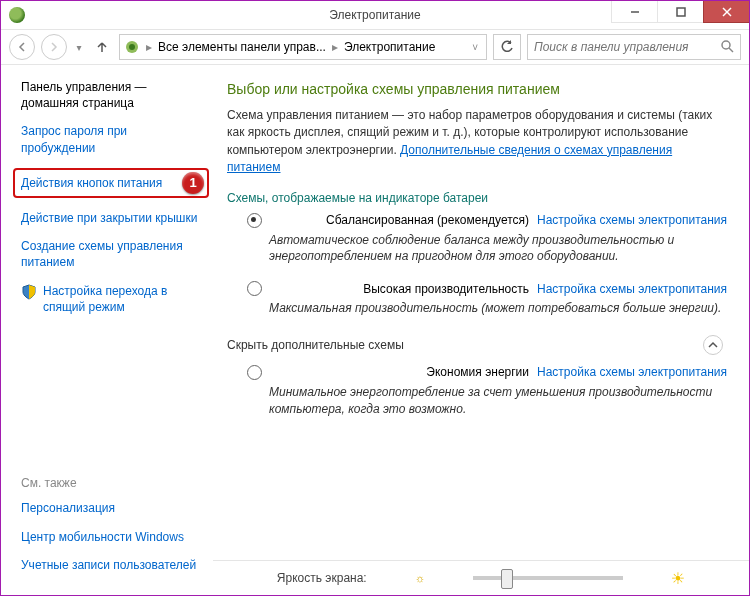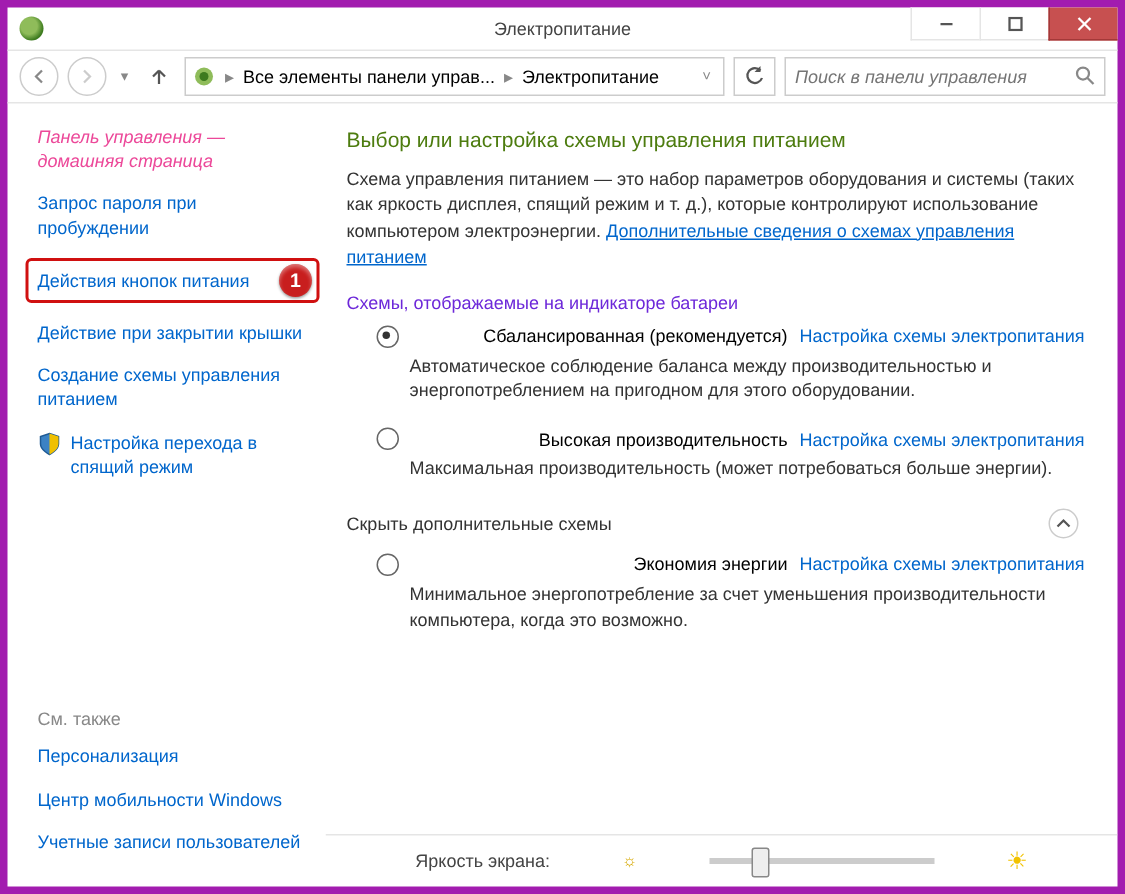--- a/index.html
+++ b/index.html
@@ -7,21 +7,21 @@
     padding: 0;
     font-family: "Segoe UI", Tahoma, sans-serif;
     font-size: 12px;
     background: #fff;
     color: #000;
   }
   .window {
     width: 750px;
     height: 596px;
     box-sizing: border-box;
-    border: 5px solid #a21caf;
+    border: 1px solid #a21caf;
     display: flex;
     flex-direction: column;
     position: relative;
   }
   
   .titlebar {
     height: 28px;
     display: flex;
     align-items: center;
     position: relative;
@@ -144,21 +144,21 @@
     padding: 0 10px 0 20px;
   }
   .sidelink {
     color: #0066cc;
     font-size: 12px;
     margin-bottom: 12px;
     cursor: pointer;
     line-height: 1.35;
     position: relative;
   }
-  .sidelink.home { color: #ec4899; font-style: italic; }
+  .sidelink.home { color: #000000; }
   .sidelink.highlighted {
     border: 2px solid #d01010;
     border-radius: 4px;
     padding: 5px 34px 5px 6px;
     margin-left: -8px;
     margin-right: -6px;
   }
   .callout {
     position: absolute;
     right: 3px; top: 50%;
@@ -198,21 +198,21 @@
   }
   .intro {
     font-size: 12px;
     color: #333;
     line-height: 1.45;
     margin-bottom: 14px;
   }
   .intro a { color: #0066cc; text-decoration: underline; }
   .section-title {
     font-size: 12px;
-    color: #6d28d9;
+    color: #0f766e;
     margin-bottom: 8px;
   }
   .plans {
     padding-left: 20px;
     margin-bottom: 18px;
   }
   .plan {
     margin-bottom: 16px;
   }
   .plan-head {
@@ -237,20 +237,21 @@
     border-radius: 50%;
     background: #333;
   }
   .plan-name { font-size: 12px; flex: 1; }
   .plan-link { color: #0066cc; font-size: 12px; white-space: nowrap; }
   .plan-desc {
     font-size: 12px;
     color: #333;
     line-height: 1.4;
     margin-left: 22px;
+    font-style: italic;
   }
   .collapse-row {
     display: flex;
     align-items: center;
     justify-content: space-between;
     padding-right: 4px;
     margin-bottom: 10px;
   }
   .collapse-label { color: #333; font-size: 12px; }
   .collapse-btn {

